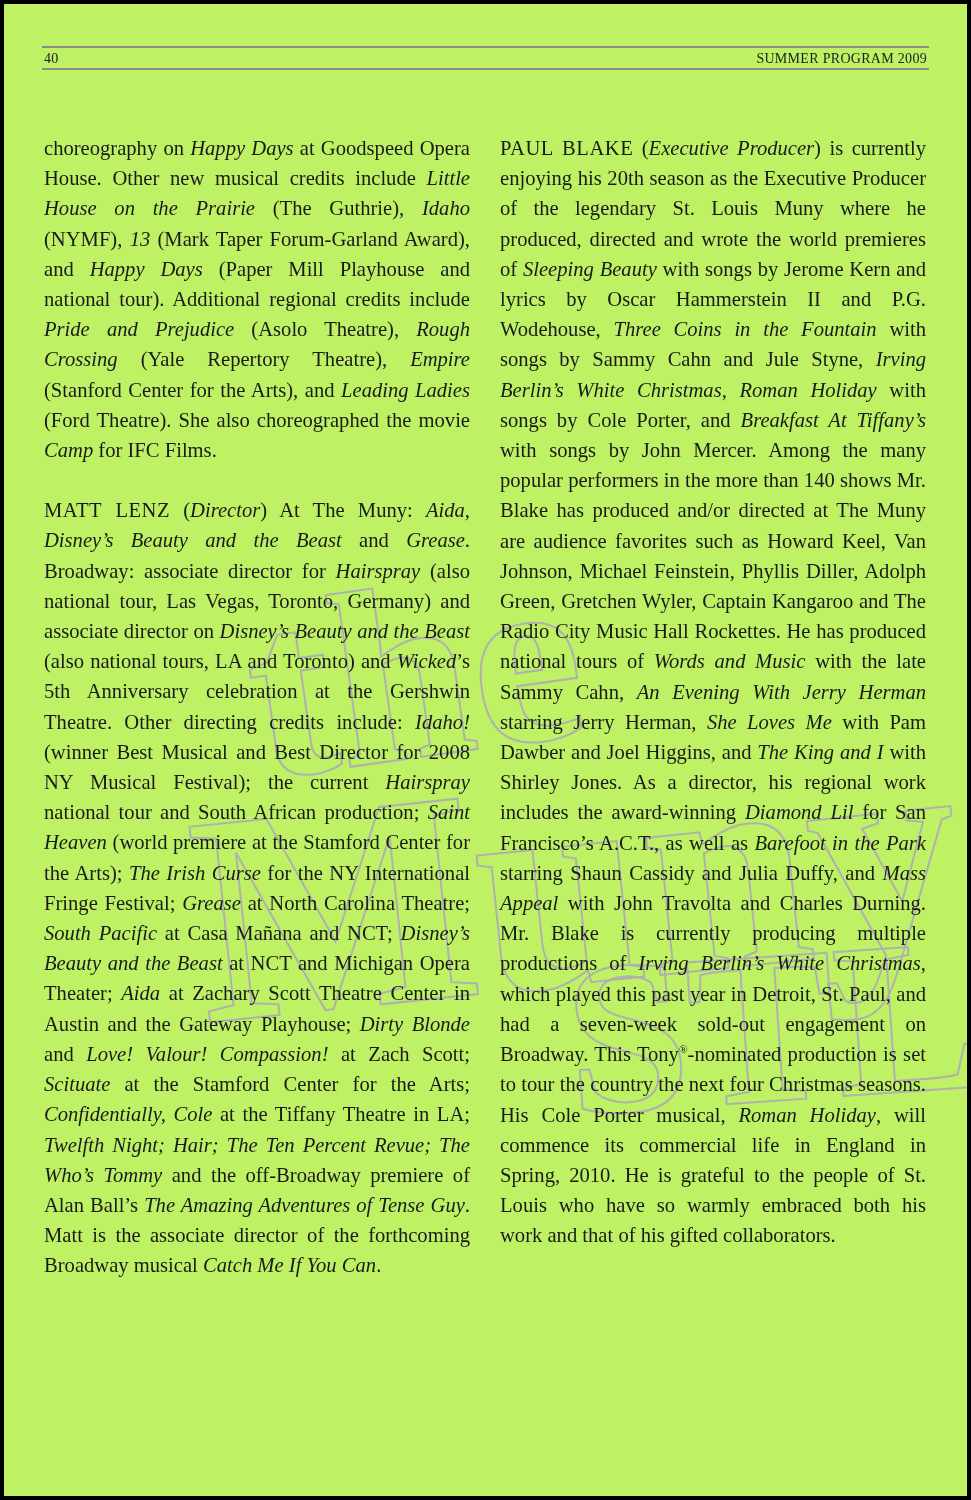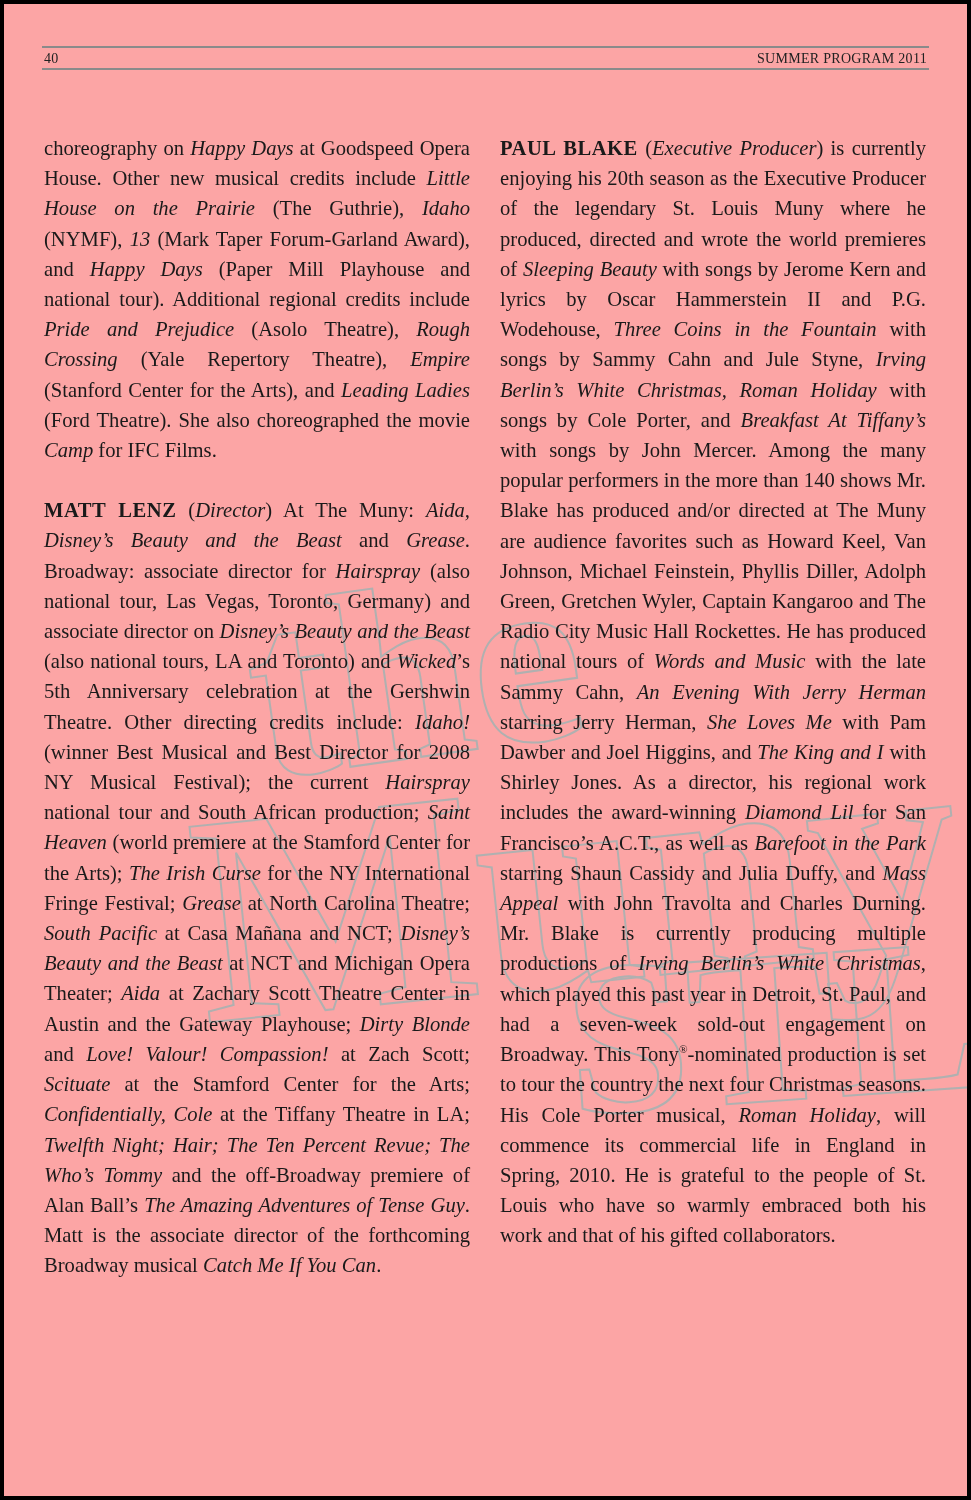--- a/index.html
+++ b/index.html
@@ -8,21 +8,21 @@
       background: #000;
       position: relative;
       overflow: hidden;
       font-family: "Liberation Serif", "DejaVu Serif", serif;
       color: #1a1a1a;
     }
     .page {
       position: absolute;
       left: 4px; top: 4px;
       width: 963px; height: 1492px;
-      background: #fca5a5;
+      background: #bef264;
       overflow: hidden;
     }
     .rule {
       position: absolute;
       left: 38px; right: 38px;
       height: 2px;
       background: #8a8a8a;
     }
     .rule.top { top: 42px; }
     .rule.bottom { top: 64px; }
@@ -55,33 +55,33 @@
       width: 426px;
       font-size: 20.6px;
       line-height: 30.2px;
       text-align: justify;
       hyphens: none;
     }
     .col.left { left: 40px; }
     .col.right { left: 496px; }
     .col p { margin: 0; }
     .col p + p { margin-top: 30px; }
-    .name { font-weight: bold; letter-spacing: 0.5px; }
+    .name { font-weight: normal; letter-spacing: 0.5px; }
     i { font-style: italic; }
     sup { font-size: 0.55em; line-height: 0; }
   </style>
 </head>
 <body>
 
 <div class="page">
 
   <div class="rule top"></div>
   <div class="running-head">
     <span>40</span>
-    <span>SUMMER PROGRAM 2011</span>
+    <span>SUMMER PROGRAM 2009</span>
   </div>
   <div class="rule bottom"></div>
 
 
   <svg class="watermark" viewBox="0 0 963 1492">
     <g fill="none" stroke="#b0b0b0" stroke-width="2" font-family="Liberation Serif, DejaVu Serif, serif" font-weight="bold">
       <text x="245" y="760" font-size="250" transform="rotate(-8 360 680)">the</text>
       <text x="190" y="990" font-size="300" transform="rotate(-6 470 900)">Muny</text>
       <text x="560" y="1100" font-size="220" transform="rotate(-4 720 1000)">STL</text>
     </g>

